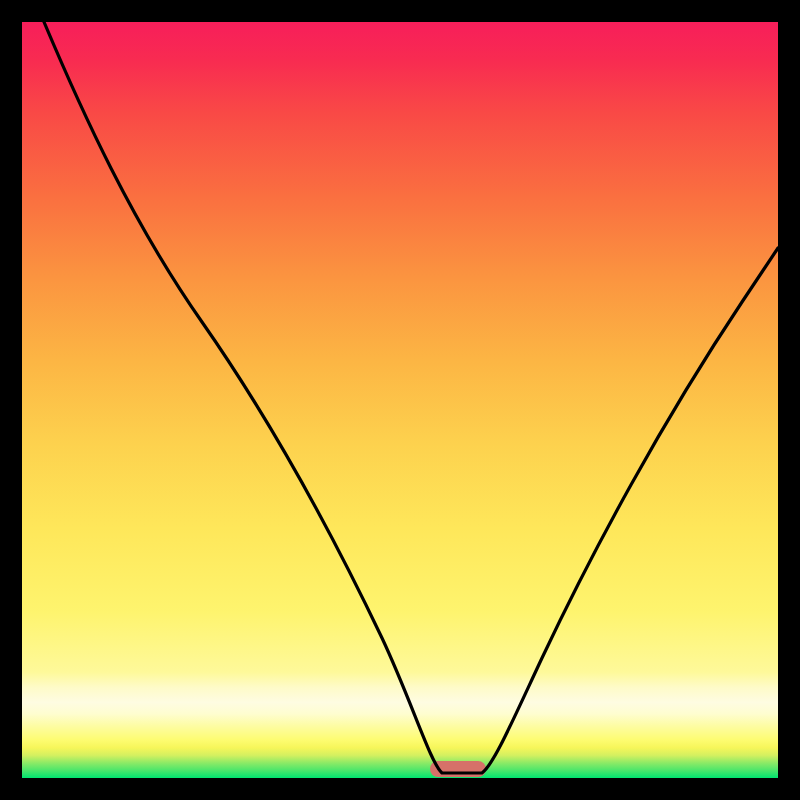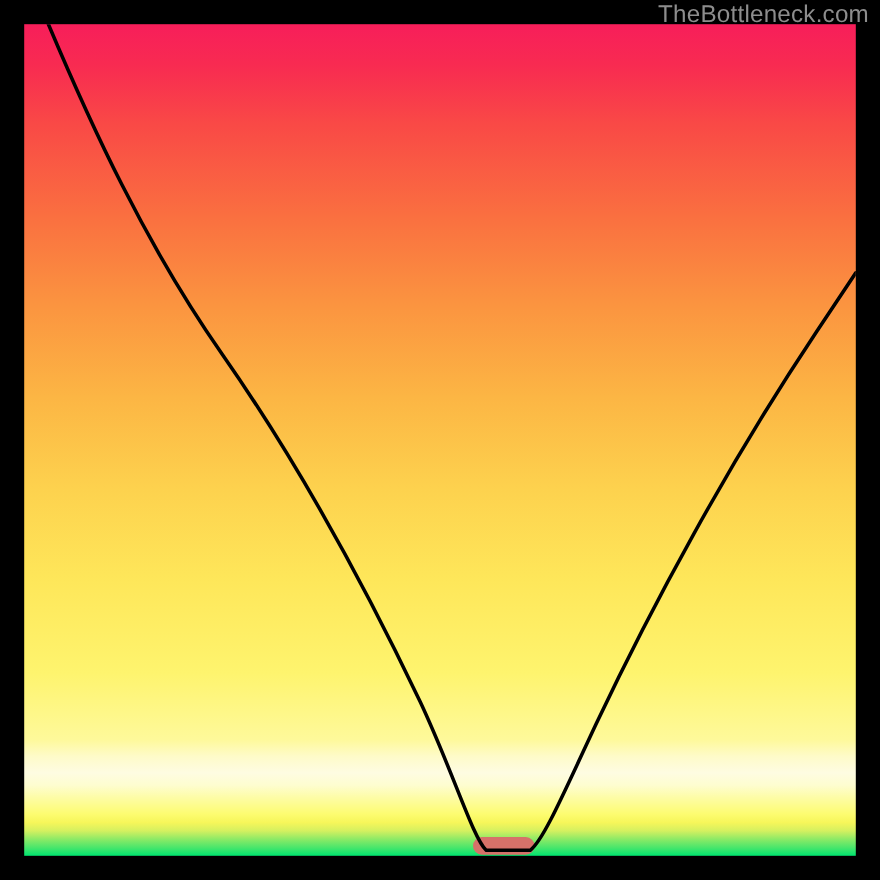--- a/index.html
+++ b/index.html
@@ -89,14 +89,13 @@
                C 60 90, 110 200, 180 300
                C 240 386, 300 490, 360 616
                C 390 680, 408 740, 420 751
                L 460 751
                C 472 742, 490 700, 520 636
                C 570 530, 640 400, 720 280
                L 756 226" stroke="#000" stroke-width="3.2" fill="none" stroke-linecap="round"></path>
     </svg>
 
   </div>
-  <div class="watermark">TheBottleneck.com</div>
 </div>
 
 </body></html>

